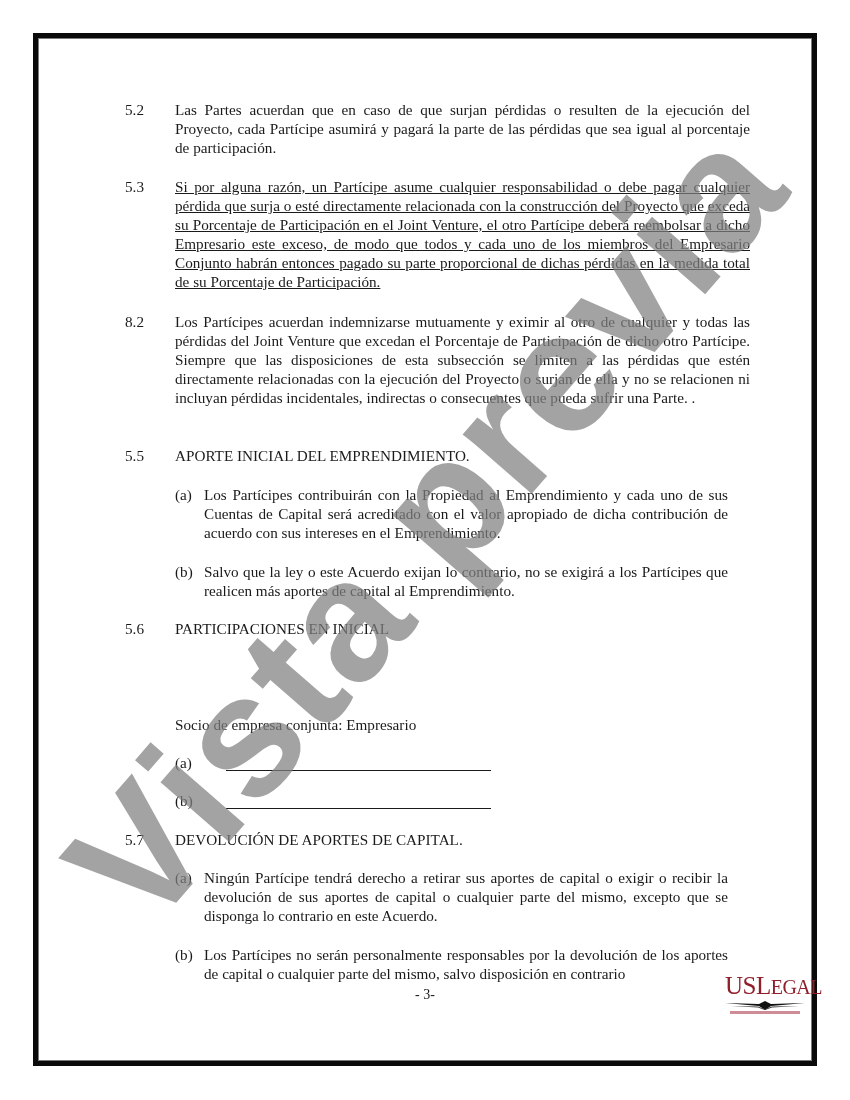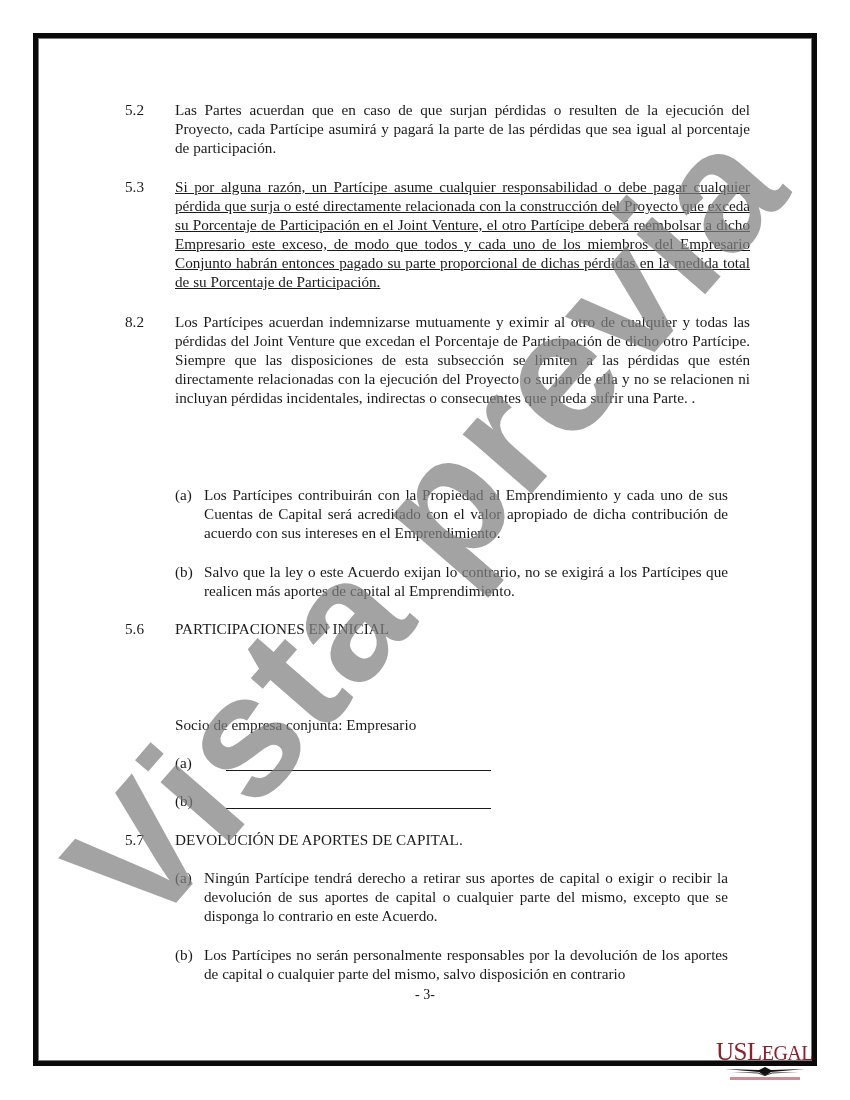--- a/index.html
+++ b/index.html
@@ -105,24 +105,24 @@
     font-size: 172px;
     letter-spacing: 2px;
     color: rgba(128,128,128,0.72);
     white-space: nowrap;
     pointer-events: none;
     line-height: 1;
   }
   .logo {
     position: absolute;
     left: 707px;
-    top: 1040px;
+    top: 974px;
     width: 115px;
     height: 40px;
-    text-align: center;
+    text-align: right;
   }
   .logo-text {
     font-family: "Liberation Serif", "DejaVu Serif", serif;
     color: #8e1f2b;
     font-size: 25px;
     line-height: 24px;
     letter-spacing: -0.5px;
     display: block;
   }
   .logo-text .small-caps {
@@ -158,20 +158,24 @@
   <div class="para" style="top:177px;text-decoration:underline;">
     <div class="num">5.3</div>
     <div class="body">Si por alguna razón, un Partícipe asume cualquier responsabilidad o debe pagar cualquier pérdida que surja o esté directamente relacionada con la construcción del Proyecto que exceda su Porcentaje de Participación en el Joint Venture, el otro Partícipe deberá reembolsar a dicho Empresario este exceso, de modo que todos y cada uno de los miembros del Empresario Conjunto habrán entonces pagado su parte proporcional de dichas pérdidas en la medida total de su Porcentaje de Participación.</div>
   </div>
 
   <div class="para" style="top:312px;">
     <div class="num">8.2</div>
     <div class="body">Los Partícipes acuerdan indemnizarse mutuamente y eximir al otro de cualquier y todas las pérdidas del Joint Venture que excedan el Porcentaje de Participación de dicho otro Partícipe. Siempre que las disposiciones de esta subsección se limiten a las pérdidas que estén directamente relacionadas con la ejecución del Proyecto o surjan de ella y no se relacionen ni incluyan pérdidas incidentales, indirectas o consecuentes que pueda sufrir una Parte. .</div>
   </div>
 
+  <div class="para" style="top:446px;">
+    <div class="num">5.5</div>
+    <div class="body">APORTE INICIAL DEL EMPRENDIMIENTO.</div>
+  </div>
   <div class="sub" style="top:485px;">
     <div class="label">(a)</div>
     <div class="body">Los Partícipes contribuirán con la Propiedad al Emprendimiento y cada uno de sus Cuentas de Capital será acreditado con el valor apropiado de dicha contribución de acuerdo con sus intereses en el Emprendimiento.</div>
   </div>
   <div class="sub" style="top:562px;">
     <div class="label">(b)</div>
     <div class="body">Salvo que la ley o este Acuerdo exijan lo contrario, no se exigirá a los Partícipes que realicen más aportes de capital al Emprendimiento.</div>
   </div>
 
   <div class="para" style="top:619px;">

